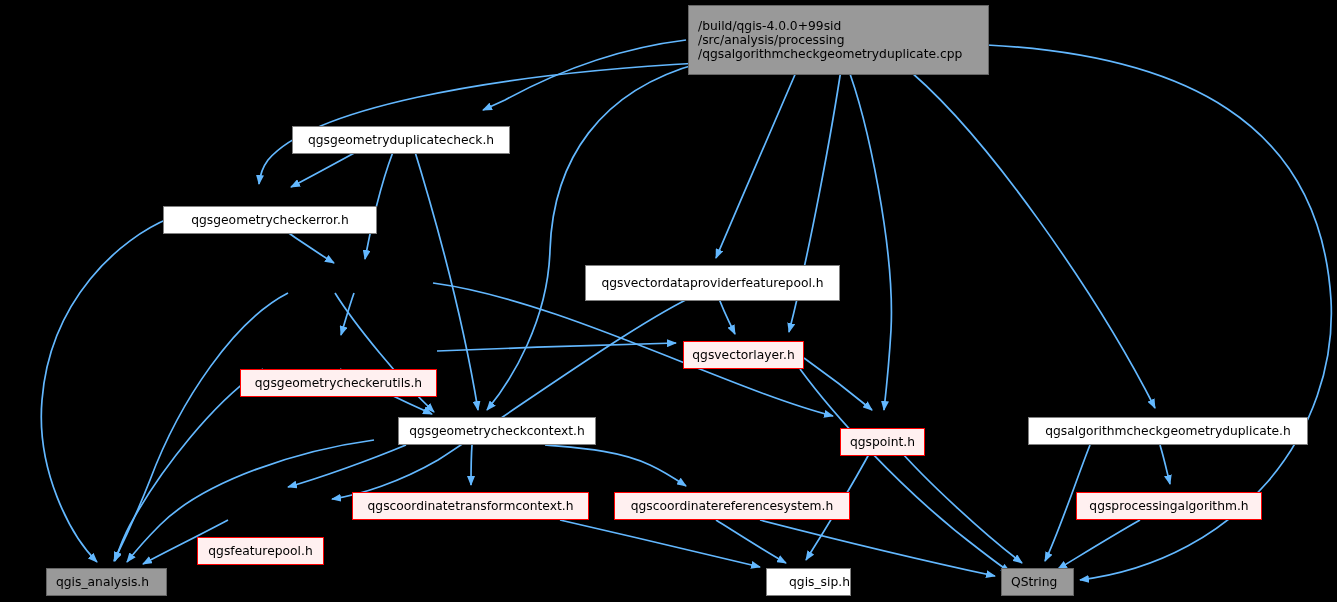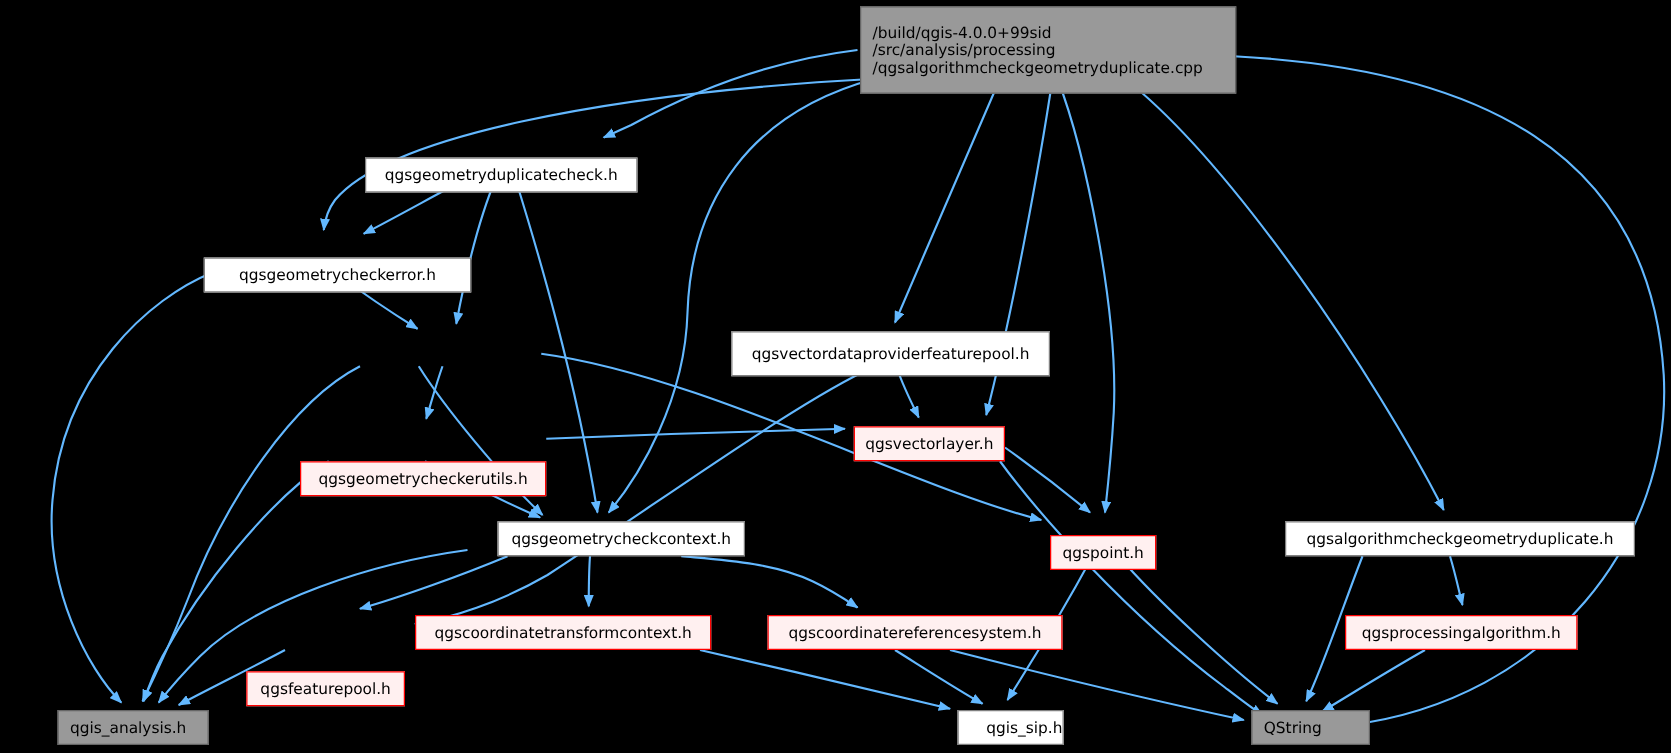--- a/index.html
+++ b/index.html
@@ -106,19 +106,19 @@
 /qgsalgorithmcheckgeometryduplicate.cpp</div>
     <div class="node plain" style="left: 292px; top: 114px; width: 218px; height: 28px; margin-top: 12px;">qgsgeometryduplicatecheck.h</div>
     <div class="node plain" style="left: 163px; top: 206px; width: 214px; height: 28px;">qgsgeometrycheckerror.h</div>
     <div class="node plain" style="left: 585px; top: 265px; width: 255px; height: 36px;">qgsvectordataproviderfeaturepool.h</div>
     <div class="node hot" style="left: 240px; top: 341px; width: 197px; height: 28px; margin-top: 28px;">qgsgeometrycheckerutils.h</div>
     <div class="node hot" style="left: 683px; top: 341px; width: 121px; height: 28px;">qgsvectorlayer.h</div>
     <div class="node plain" style="left: 374px; top: 417px; width: 198px; height: 28px; margin-left: 24px;">qgsgeometrycheckcontext.h</div>
     <div class="node hot" style="left: 840px; top: 417px; width: 85px; height: 28px; margin-top: 11px;">qgspoint.h</div>
     <div class="node plain" style="left: 1016px; top: 417px; width: 280px; height: 28px; margin-left: 12px;">qgsalgorithmcheckgeometryduplicate.h</div>
     <div class="node hot" style="left: 197px; top: 492px; width: 127px; height: 28px; margin-top: 45px;">qgsfeaturepool.h</div>
-    <div class="node hot" style="left: 332px; top: 492px; width: 237px; height: 28px;">qgscoordinatetransformcontext.h</div>
+    <div class="node hot" style="left: 352px; top: 492px; width: 237px; height: 28px;">qgscoordinatetransformcontext.h</div>
     <div class="node hot" style="left: 614px; top: 492px; width: 236px; height: 28px;">qgscoordinatereferencesystem.h</div>
     <div class="node hot" style="left: 1076px; top: 492px; width: 186px; height: 28px;">qgsprocessingalgorithm.h</div>
     <div class="node root" style="left: 46px; top: 568px; width: 121px; height: 28px;">qgis_analysis.h</div>
     <div class="node plain" style="left: 766px; top: 568px; width: 85px; height: 28px; padding-left: 22px;">qgis_sip.h</div>
-    <div class="node root" style="left: 1001px; top: 568px; width: 95px; height: 28px;">QString</div>
+    <div class="node root" style="left: 1001px; top: 568px; width: 73px; height: 28px;">QString</div>
   </div>
 
 </body></html>

